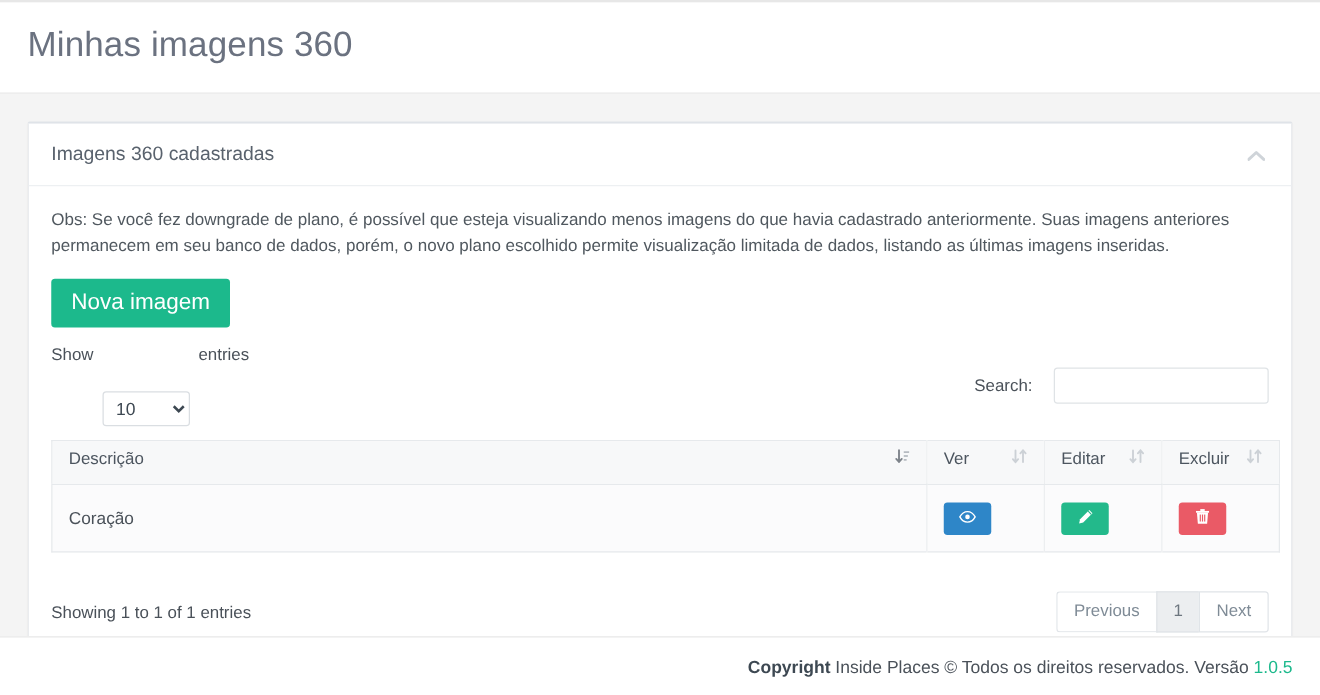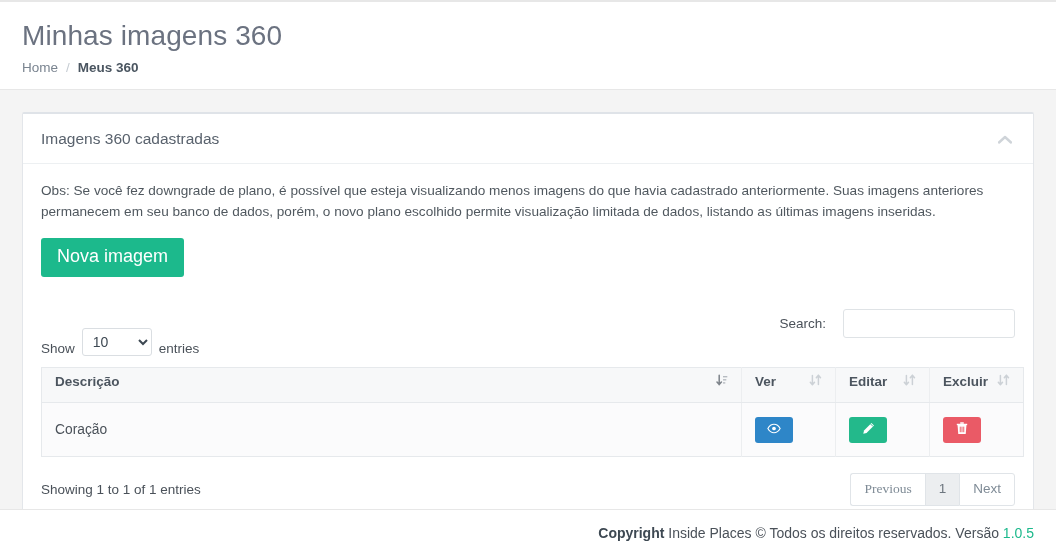--- a/index.html
+++ b/index.html
@@ -103,21 +103,21 @@
     line-height: 1.1;
   }
 
   
   .dt-controls {
     display: flex; align-items: center; justify-content: space-between;
     margin-top: 14px;
     margin-bottom: 11px;
   }
   .dt-length {
-    display: flex; align-items: flex-end; gap: 7px;
+    display: flex; align-items: flex-start; gap: 7px;
     font-size: 13.5px; color: #4a5159;
   }
   .dt-length select {
     font-family: "Liberation Sans", sans-serif;
     font-size: 14px;
     color: #3d4852;
     padding: 4px 6px;
     height: 28px;
     width: 70px;
     border: 1px solid #dadee2;
@@ -148,21 +148,21 @@
     border: 1px solid #e6e9ec;
     table-layout: fixed;
   }
   table.dt thead th {
     background: #f7f8f9;
     border-bottom: 1px solid #e6e9ec;
     border-right: 1px solid #eceef0;
     padding: 5px 13px 12px 13px;
     text-align: center;
     font-size: 13.5px;
-    font-weight: bold;
+    font-weight: normal;
     color: #4c555f;
     vertical-align: middle;
     cursor: pointer;
     position: relative;
   }
   table.dt thead th:last-child { border-right: none; }
   th .th-inner { display: flex; align-items: center; justify-content: space-between; gap: 8px; }
   table.dt tbody td {
     border-right: 1px solid #eceef0;
     padding: 13px 13px;
@@ -184,36 +184,36 @@
     cursor: pointer;
     color: #fff;
   }
   .icon-btn.view   { background: #2e86c8; }
   .icon-btn.edit   { background: #23b98b; }
   .icon-btn.delete { background: #ea5a66; }
 
   
   .dt-footer {
     display: flex; align-items: center; justify-content: space-between;
-    margin-top: 16px;
+    margin-top: 31px;
   }
   .dt-info { font-size: 13.5px; color: #4a5159; }
   .pagination { display: flex; }
   .pg {
     border: 1px solid #e0e4e8;
     border-right: none;
     background: #ffffff;
     color: #7f8b96;
     font-size: 13.5px;
     font-family: "Liberation Sans", sans-serif;
     padding: 6px 13px 7px 13px;
     cursor: pointer;
     line-height: 1.3;
   }
-  .pg:first-child { border-radius: 3px 0 0 3px; font-family: Liberation Serif, serif; }
+  .pg:first-child { border-radius: 3px 0 0 3px; }
   .pg:last-child  { border-right: 1px solid #e0e4e8; border-radius: 0 3px 3px 0; }
   .pg.active { background: #eceef0; color: #6d767f; }
 
   
   .site-footer {
     flex: 0 0 auto;
     background: #ffffff;
     border-top: 1px solid #e7e7e7;
     padding: 15px 22px;
     font-size: 14px;
@@ -227,25 +227,20 @@
 </style>
 </head>
 <body>
 
 <div id="app">
 
   <div class="topline"></div>
 
   <div class="page-header">
     <h1 class="page-title">Minhas imagens 360</h1>
-    <div class="breadcrumb">
-      <a class="bc-link">Home</a>
-      <span class="bc-sep">/</span>
-      <span class="bc-active">Meus 360</span>
-    </div>
   </div>
 
   <div class="content">
     <div class="card">
 
       <div class="card-header">
         <span class="card-title">Imagens 360 cadastradas</span>
         <span class="collapse-btn">
           <svg width="14" height="9" viewBox="0 0 14 9" aria-hidden="true">
             <path d="M1 7.5 L7 2 L13 7.5" fill="none" stroke="#cfd4d9" stroke-width="2.4" stroke-linecap="round" stroke-linejoin="round"></path>

